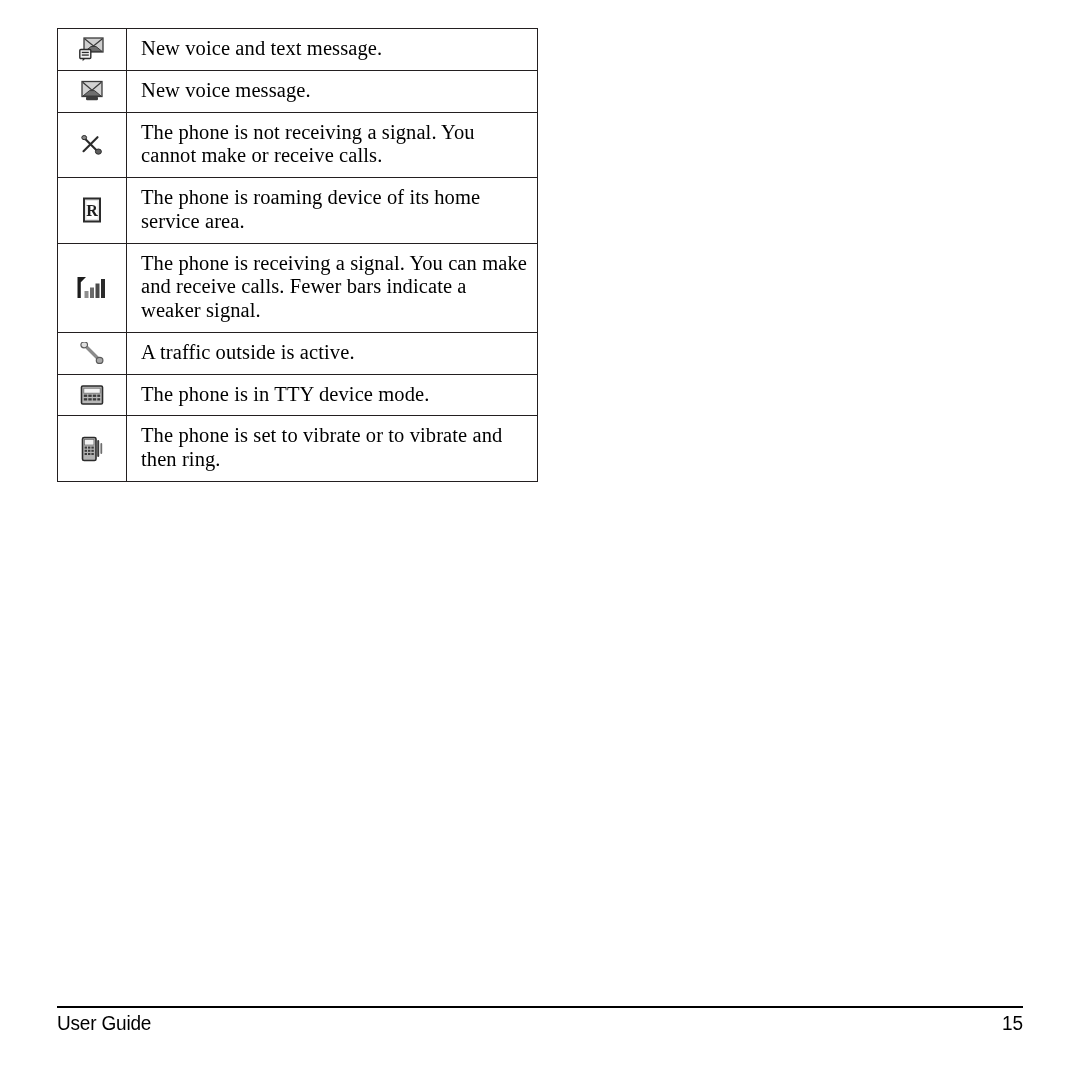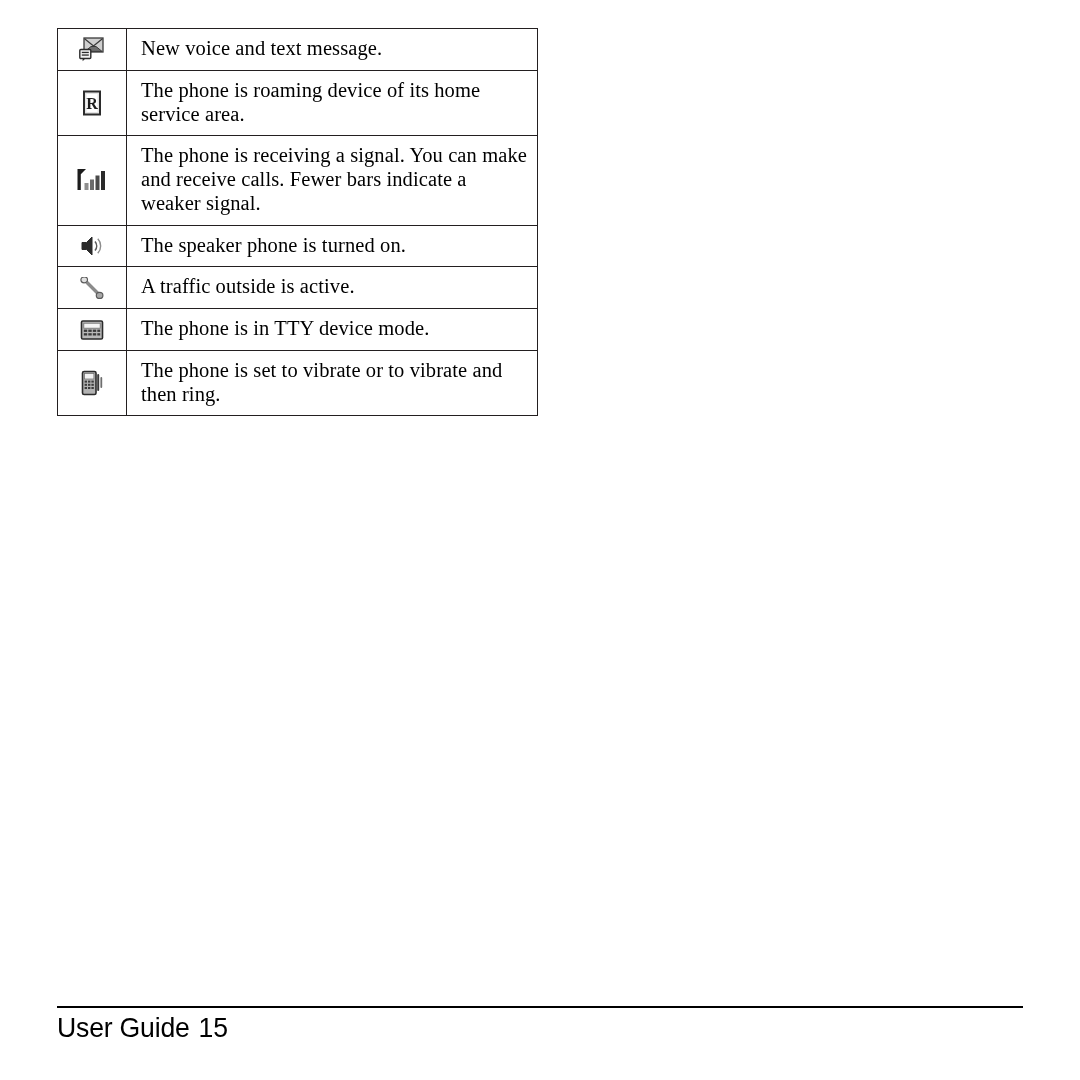--- a/index.html
+++ b/index.html
@@ -66,23 +66,24 @@
     top: 0;
     height: 0;
     border-top: 2.6px solid #000000;
   }
   .footer-inner {
     position: absolute;
     left: 0;
     right: 0;
     top: 6px;
     display: flex;
+    justify-content: space-between;
     align-items: baseline;
     font-family: "Liberation Sans", "DejaVu Sans", sans-serif;
-    font-size: 28px;
+    font-size: 20px;
     letter-spacing: -0.2px;
   }
   .footer-left { transform: scaleX(0.95); transform-origin: left center; }
   .footer-right { transform: scaleX(0.95); transform-origin: right center; }
 </style>
 </head>
 <body>
 
 <table class="icon-table">
   <tbody>
@@ -97,21 +98,47 @@
             <rect x="0.8" y="12.5" width="11" height="9" rx="1" fill="#f2f2f2" stroke="#2b2b2b" stroke-width="1.4"></rect>
             <rect x="2.8" y="14.8" width="7" height="1.3" fill="#2b2b2b"></rect>
             <rect x="2.8" y="17.4" width="7" height="1.3" fill="#2b2b2b"></rect>
             <path d="M3.6 21.4 L3.6 24.2 L6.4 21.4 Z" fill="#2b2b2b"></path>
           </svg>
         </span>
       </td>
       <td class="desc-cell">New voice and text message.</td>
     </tr>
 
-
+    <tr>
+      <td class="icon-cell">
+        <span class="ic">
+          <svg width="24" height="22" viewBox="0 0 24 22">
+            <rect x="2" y="1.5" width="20" height="15" fill="#d2d2d2" stroke="#3a3a3a" stroke-width="1.3"></rect>
+            <path d="M2.7 2.3 L12 10.2 L21.3 2.3" fill="none" stroke="#3a3a3a" stroke-width="1.3"></path>
+            <path d="M3 16 L9.5 10.6 L14.5 10.6 L21 16 Z" fill="#6f6f6f" stroke="#3a3a3a" stroke-width="1"></path>
+            <rect x="6" y="16.8" width="12" height="3.4" rx="1.2" fill="#3d3d3d"></rect>
+          </svg>
+        </span>
+      </td>
+      <td class="desc-cell">New voice message.</td>
+    </tr>
+
+    <tr>
+      <td class="icon-cell">
+        <span class="ic">
+          <svg width="24" height="22" viewBox="0 0 24 22">
+            <path d="M3.5 3.2 L17.5 17.2" stroke="#2b2b2b" stroke-width="2.1" stroke-linecap="round"></path>
+            <path d="M17.5 3.2 L3.5 17.2" stroke="#2b2b2b" stroke-width="2.1" stroke-linecap="round"></path>
+            <ellipse cx="4.2" cy="3.6" rx="2.4" ry="2.1" fill="#8a8a8a" stroke="#2b2b2b" stroke-width="1"></ellipse>
+            <ellipse cx="18.4" cy="17.6" rx="3" ry="2.6" fill="#5e5e5e" stroke="#2b2b2b" stroke-width="1"></ellipse>
+          </svg>
+        </span>
+      </td>
+      <td class="desc-cell">The phone is not receiving a signal. You cannot make or receive calls.</td>
+    </tr>
 
     <tr>
       <td class="icon-cell">
         <span class="ic">
           <svg width="20" height="26" viewBox="0 0 20 26">
             <rect x="2" y="1.5" width="16" height="23" fill="#e4e4e4" stroke="#2b2b2b" stroke-width="2"></rect>
             <rect x="4.5" y="4" width="11" height="18" fill="#ffffff"></rect>
             <text x="10" y="19.2" text-anchor="middle" font-family="Liberation Serif, serif" font-size="16" font-weight="bold" fill="#1c1c1c">R</text>
           </svg>
         </span>
@@ -128,32 +155,20 @@
             <rect x="8.5" y="15" width="4" height="7" fill="#8f8f8f"></rect>
             <rect x="14" y="11.5" width="4" height="10.5" fill="#6b6b6b"></rect>
             <rect x="19.5" y="7.5" width="4" height="14.5" fill="#4a4a4a"></rect>
             <rect x="25" y="3" width="4" height="19" fill="#2a2a2a"></rect>
           </svg>
         </span>
       </td>
       <td class="desc-cell">The phone is receiving a signal. You can make and receive calls. Fewer bars indicate a weaker signal.</td>
     </tr>
 
-    <tr>
-      <td class="icon-cell">
-        <span class="ic">
-          <svg width="24" height="22" viewBox="0 0 24 22">
-            <path d="M2 7.5 L6.5 7.5 L12 2 L12 20 L6.5 14.5 L2 14.5 Z" fill="#2b2b2b" stroke="#2b2b2b" stroke-width="1"></path>
-            <path d="M15 6.5 A7 7 0 0 1 15 15.5" fill="none" stroke="#5a5a5a" stroke-width="1.6"></path>
-            <path d="M17.8 3.8 A10.5 10.5 0 0 1 17.8 18.2" fill="none" stroke="#8c8c8c" stroke-width="1.4"></path>
-          </svg>
-        </span>
-      </td>
-      <td class="desc-cell">The speaker phone is turned on.</td>
-    </tr>
 
 
     <tr>
       <td class="icon-cell">
         <span class="ic">
           <svg width="24" height="22" viewBox="0 0 24 22">
             <path d="M4 2.5 L8.5 7 L15.5 14 L20 18.5" stroke="#8b8b8b" stroke-width="3.4" stroke-linecap="round" fill="none"></path>
             <ellipse cx="4.2" cy="2.8" rx="3.3" ry="3" fill="#e0e0e0" stroke="#5a5a5a" stroke-width="1.2"></ellipse>
             <ellipse cx="19.6" cy="18.4" rx="3.3" ry="3" fill="#a8a8a8" stroke="#5a5a5a" stroke-width="1.2"></ellipse>
           </svg>

